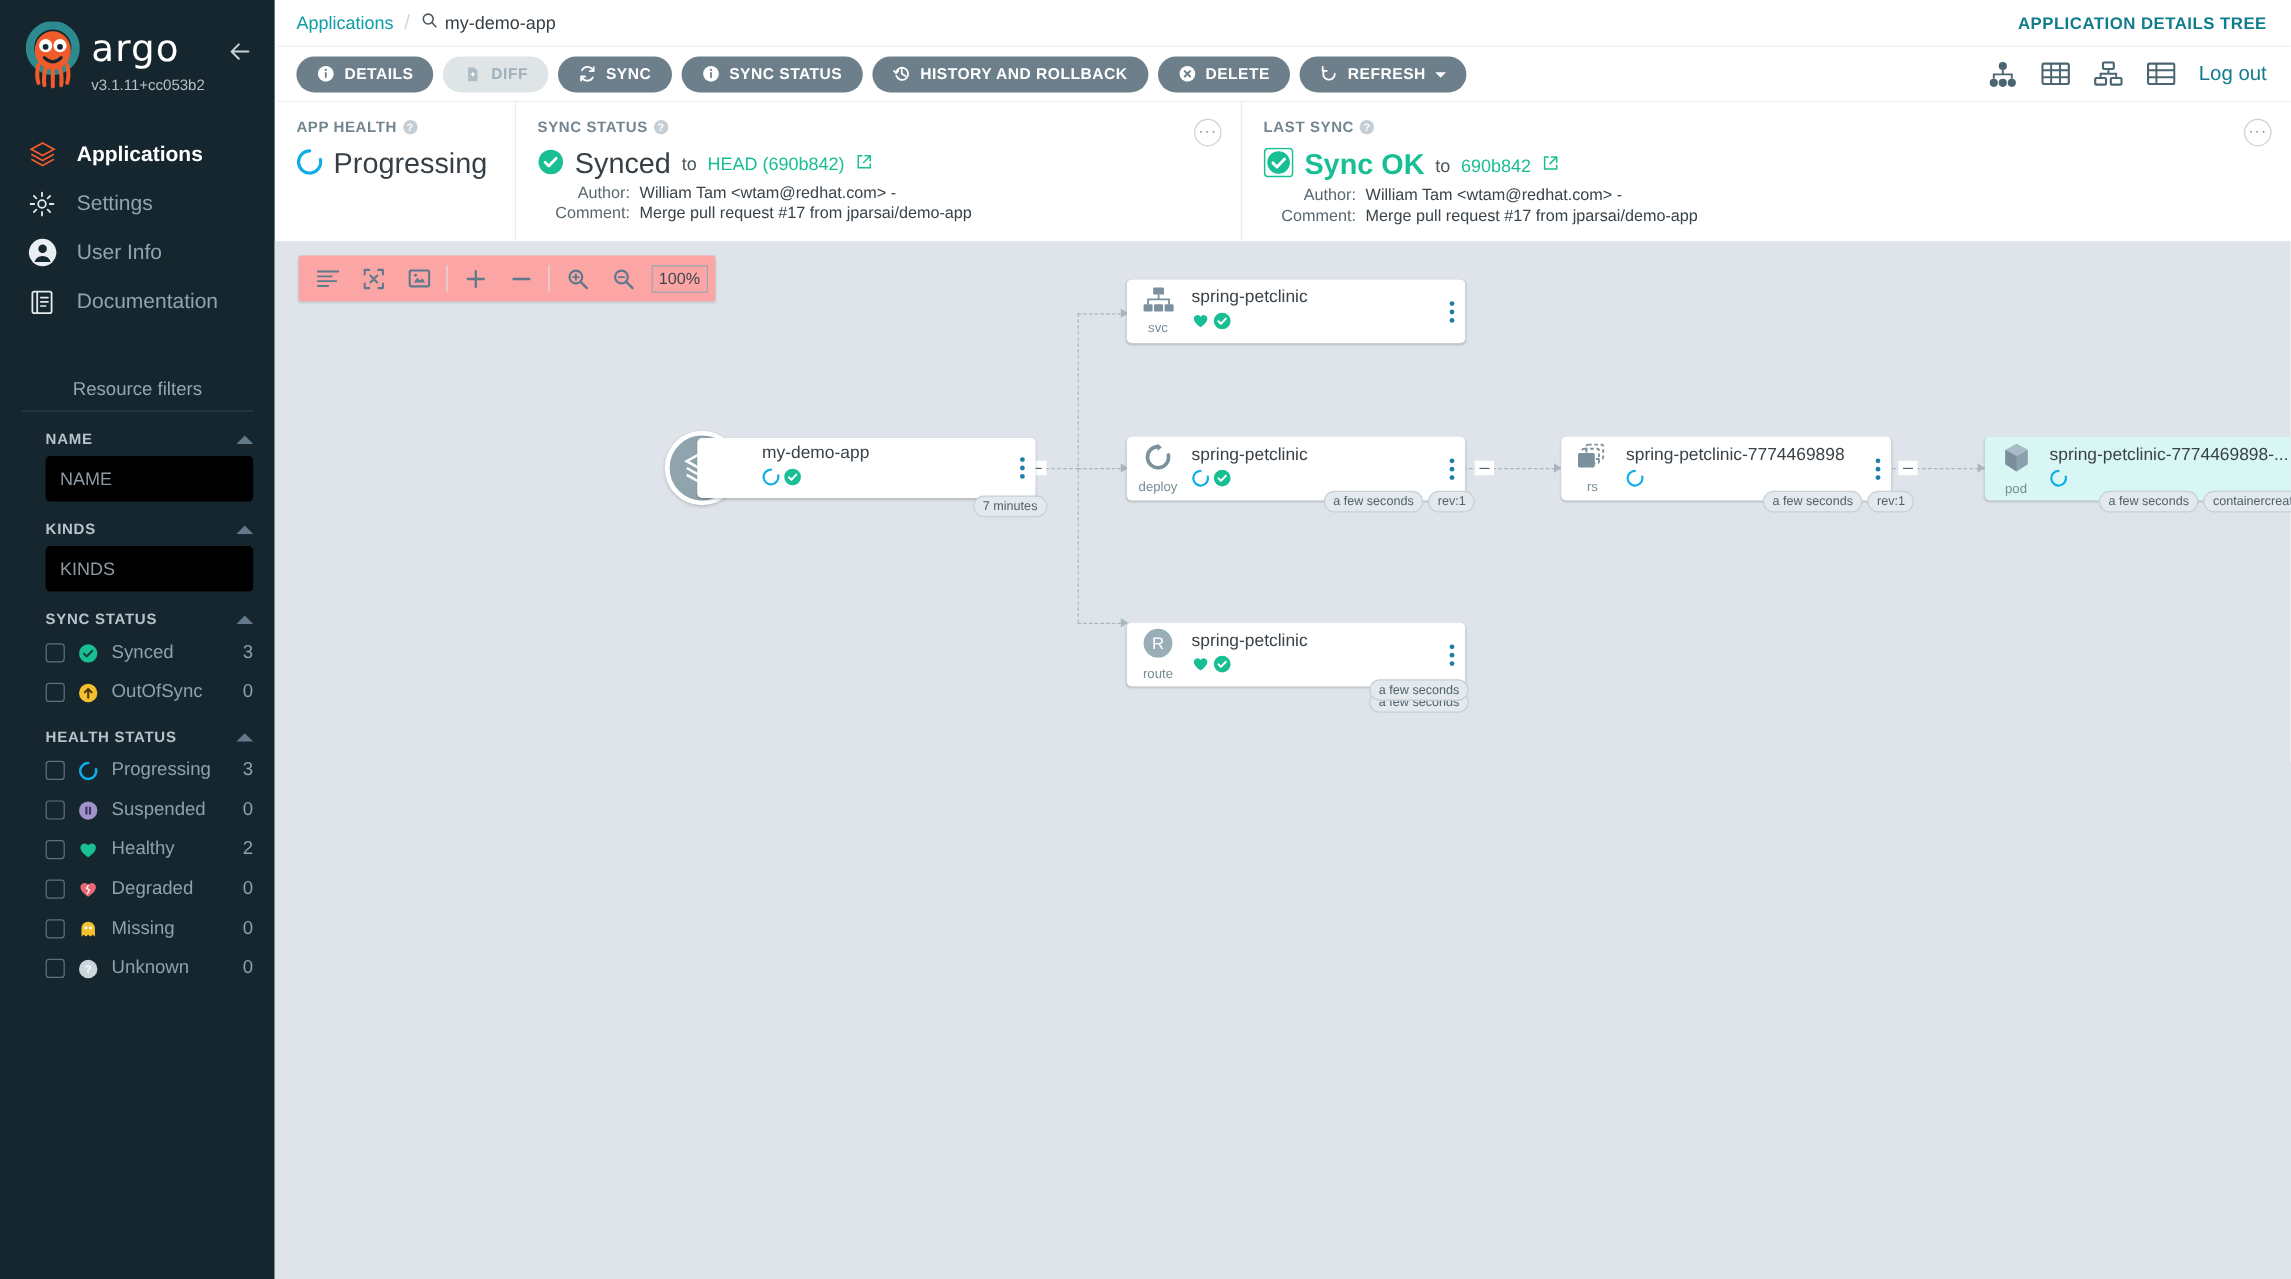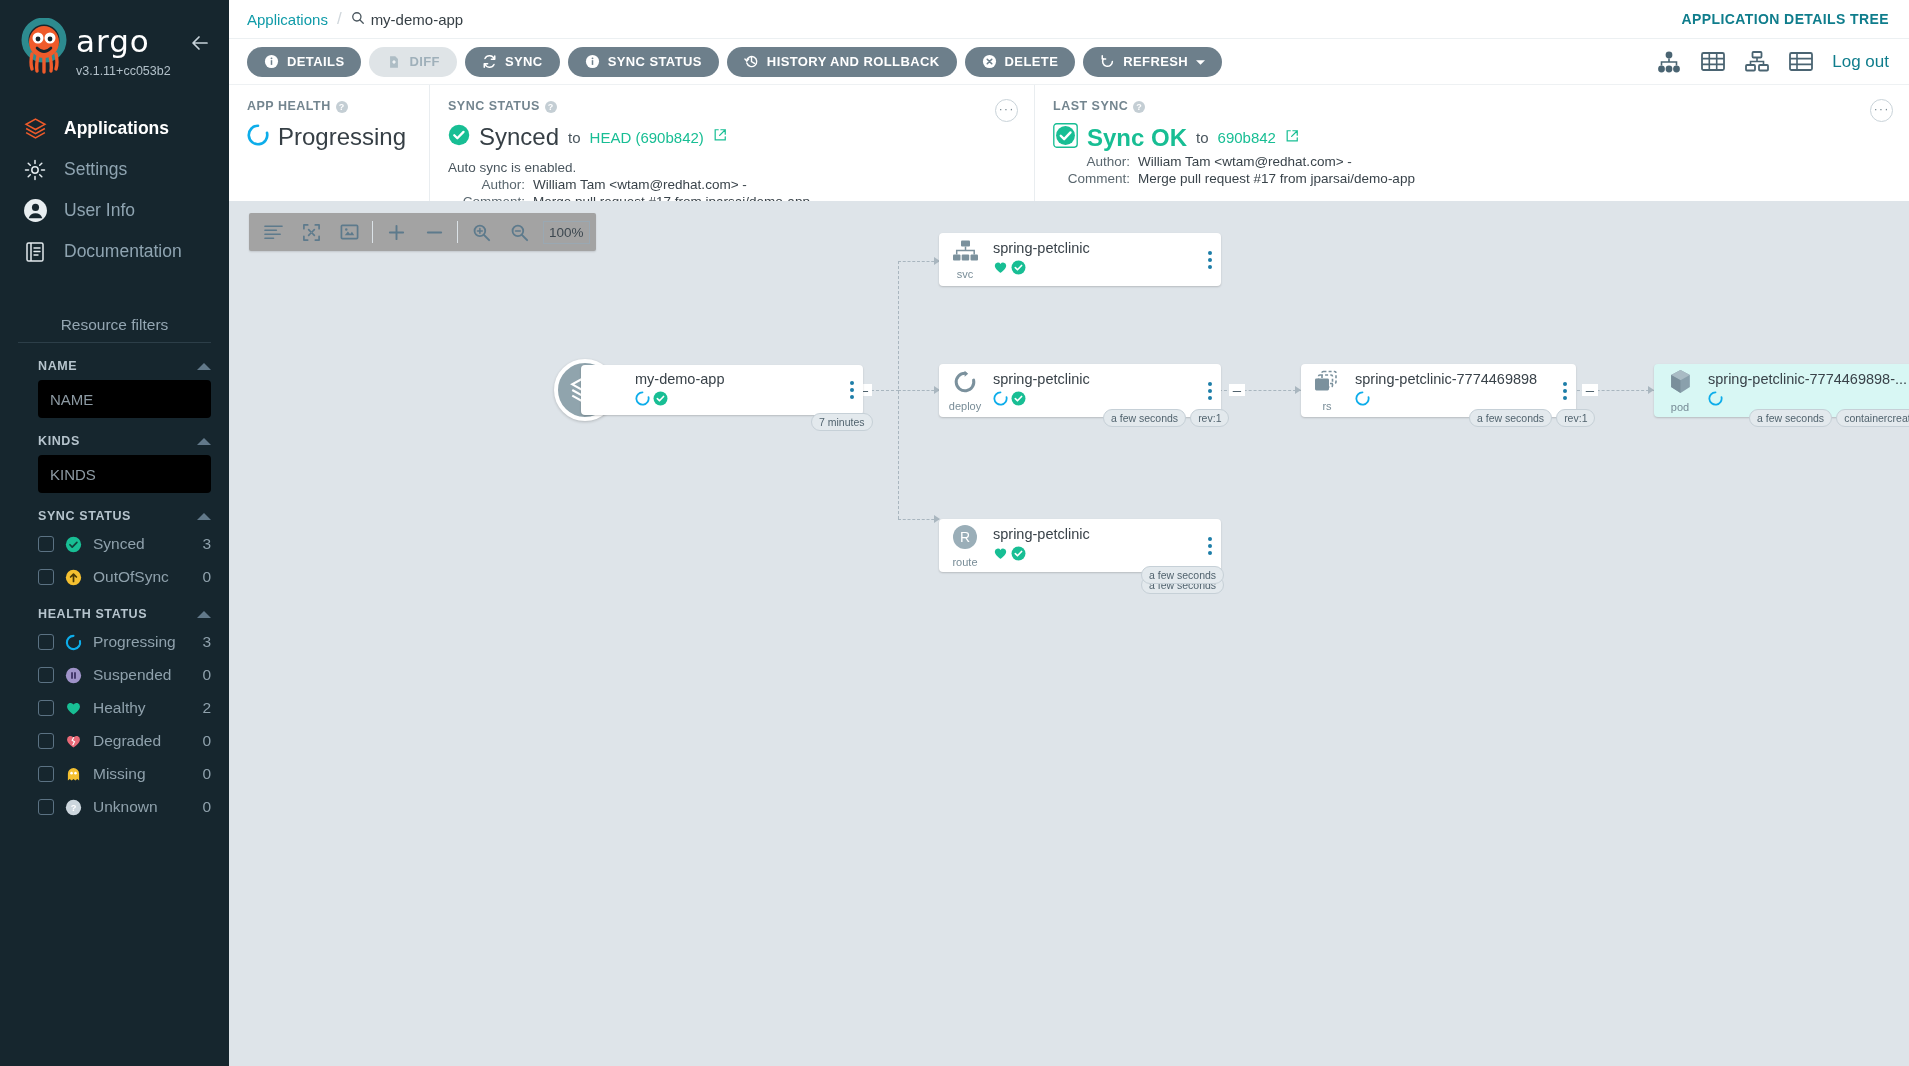--- a/index.html
+++ b/index.html
@@ -86,40 +86,40 @@
   .t-ico { width:25px;height:25px;display:flex;align-items:center;justify-content:center;cursor:pointer;}
   .logout { color:#0f7d8c; font-size:17px; cursor:pointer; }
 
   
   .statusbar { display:flex; height: 117px; flex:0 0 117px; border-top:1px solid #eef1f3; }
   .st-pane { padding: 14px 18px 0 18px; position:relative; }
   .st-pane + .st-pane { border-left: 1px solid #e9edf0; }
   .pane-health { width: 200px; }
   .pane-sync { width: 605px; }
   .pane-last { flex:1; }
-  .st-title { font-size:12.5px; font-weight:bold; color:#73858f; letter-spacing:.5px; display:flex; align-items:flex-end; gap:5px;}
+  .st-title { font-size:12.5px; font-weight:bold; color:#73858f; letter-spacing:.5px; display:flex; align-items:center; gap:5px;}
   .qmark { width:12px;height:12px;border-radius:50%;background:#c4ced4;color:#fff;font-size:9px;display:flex;align-items:center;justify-content:center;font-weight:bold;}
   .st-main { display:flex; align-items:center; gap:9px; margin-top: 10px; }
   .st-big { font-size:24px; color:#363f45; }
   .st-big.green { color:#18be94; font-weight:bold; }
   .st-to { font-size:15px; color:#4a565e; }
   .st-rev { color:#18be94; font-size:15px; cursor:pointer; }
   .st-sub { font-size:13.5px; color:#4a565e; margin-top:9px; }
   .kv { display:flex; font-size:13.5px; color:#39434a; margin-top:2px; }
   .kv-k { width:77px; text-align:right; color:#5a676f; margin-right:8px; }
   .dots-btn {
     position:absolute; right:16px; top:14px; width:23px;height:23px;border-radius:50%;
     border:1px solid #c9d3d9; color:#7c8b94; display:flex;align-items:center;justify-content:center;
     font-size:13px; cursor:pointer; letter-spacing:1px; padding-bottom:5px;
   }
 
   
   .canvas { flex:1; background:#dee4e9; position:relative; overflow:hidden; }
   .zoombar {
-    position:absolute; left:20px; top:12px; height:38px; background:#a3a3a3;
+    position:absolute; left:20px; top:12px; height:38px; background:#fca5a5;
     display:flex; align-items:center; border-radius:2px; padding: 0 6px; gap:2px;
     box-shadow: 0 1px 2px rgba(0,0,0,.13);
   }
   .zb { width:36px;height:36px;display:flex;align-items:center;justify-content:center;cursor:pointer;color:#5d7a8c;}
   .zb-sep { width:1px;height:22px;background:#dbe2e7;margin:0 3px;}
   .zoom-val { border:1px solid #9aa8b2; font-size:13.5px; color:#3d4850; padding:3px 5px; margin-left:4px;}
 
   
   .node {
     position:absolute; background:#fff; border-radius:4px;
@@ -512,21 +512,20 @@
           <span class="st-big">Synced</span>
           <span class="st-to">to</span>
           <span class="st-rev">HEAD (690b842)</span>
           <span>
             <svg width="14" height="14" viewBox="0 0 16 16">
                 <path d="M6 2H2.5v11.5H14V10" stroke="#18be94" stroke-width="1.4" fill="none" stroke-linecap="round"></path>
                 <path d="M9 2h5v5M14 2L7.6 8.4" stroke="#18be94" stroke-width="1.4" fill="none" stroke-linecap="round" stroke-linejoin="round"></path>
               </svg>
           </span>
         </div>
-        <div class="st-sub">Auto sync is enabled.</div>
         <div class="kv">
           <span class="kv-k">Author:</span>
           <span>William Tam &lt;wtam@redhat.com&gt; -</span>
         </div>
         <div class="kv">
           <span class="kv-k">Comment:</span>
           <span>Merge pull request #17 from jparsai/demo-app</span>
         </div>
         <div class="dots-btn">···</div>
       </div>

